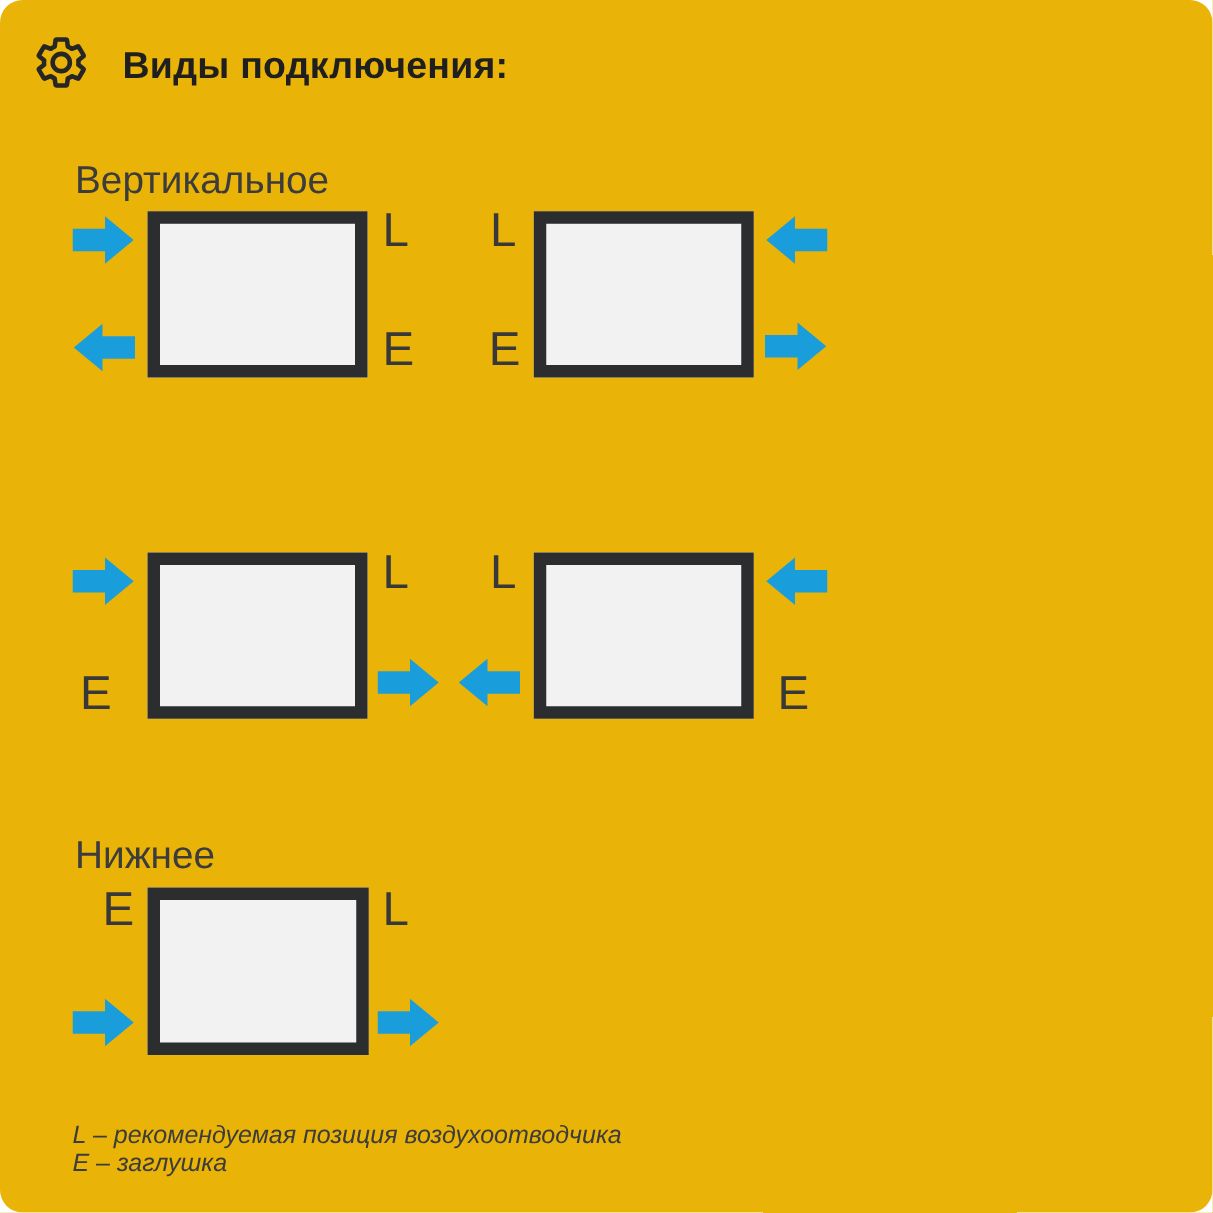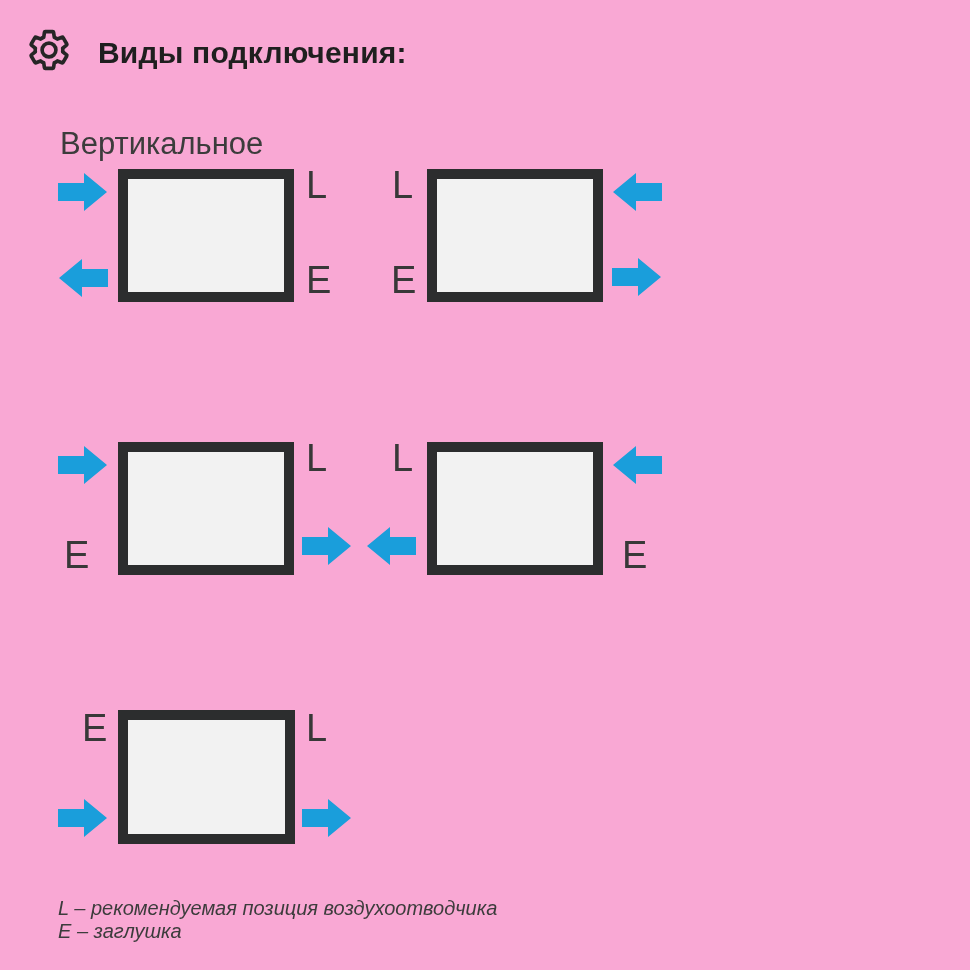--- a/index.html
+++ b/index.html
@@ -12,21 +12,21 @@
   }
   *{margin:0;padding:0;box-sizing:border-box;}
   html,body{background:#fff;}
   body{
     width:970px;height:970px;
     font-family:"Liberation Sans", sans-serif;
     color:var(--text-gray);
     position:relative;
     overflow:hidden;
   }
-  .page{position:relative;width:970px;height:970px;background:#f9a8d4;}
+  .page{position:relative;width:970px;height:970px;background:#eab308;border-radius:18px;}
 
   
   .header{position:absolute;left:0;top:0;width:970px;height:90px;}
   .gear{position:absolute;left:26px;top:27px;width:46px;height:46px;display:block;}
   .gear svg{width:46px;height:46px;display:block;}
   .page-title{
     position:absolute;left:98px;top:31px;
     font-size:30px;font-weight:bold;color:var(--text-dark);
     letter-spacing:0.2px;line-height:44px;white-space:nowrap;
   }
@@ -137,20 +137,21 @@
     <div class="radiator-box" style="left:427px;top:50px"></div>
     <span class="arrow left" style="left:612px;top:53px">
       <svg viewBox="0 0 50 40">
           <polygon points="0,11 26,11 26,1 49,20 26,39 26,29 0,29"></polygon>
         </svg>
     </span>
     <div class="port-label" style="left:622px;top:143px">E</div>
   </div>
 
   <div class="section" id="section-bottom">
+    <div class="section-label">Нижнее</div>
 
     <div class="port-label" style="left:82px;top:48px">E</div>
     <div class="radiator-box" style="left:118px;top:50px;width:177px;height:134px"></div>
     <div class="port-label" style="left:306px;top:48px">L</div>
     <span class="arrow right" style="left:58px;top:138px">
       <svg viewBox="0 0 50 40">
           <polygon points="0,11 26,11 26,1 49,20 26,39 26,29 0,29"></polygon>
         </svg>
     </span>
     <span class="arrow right" style="left:302px;top:138px">

